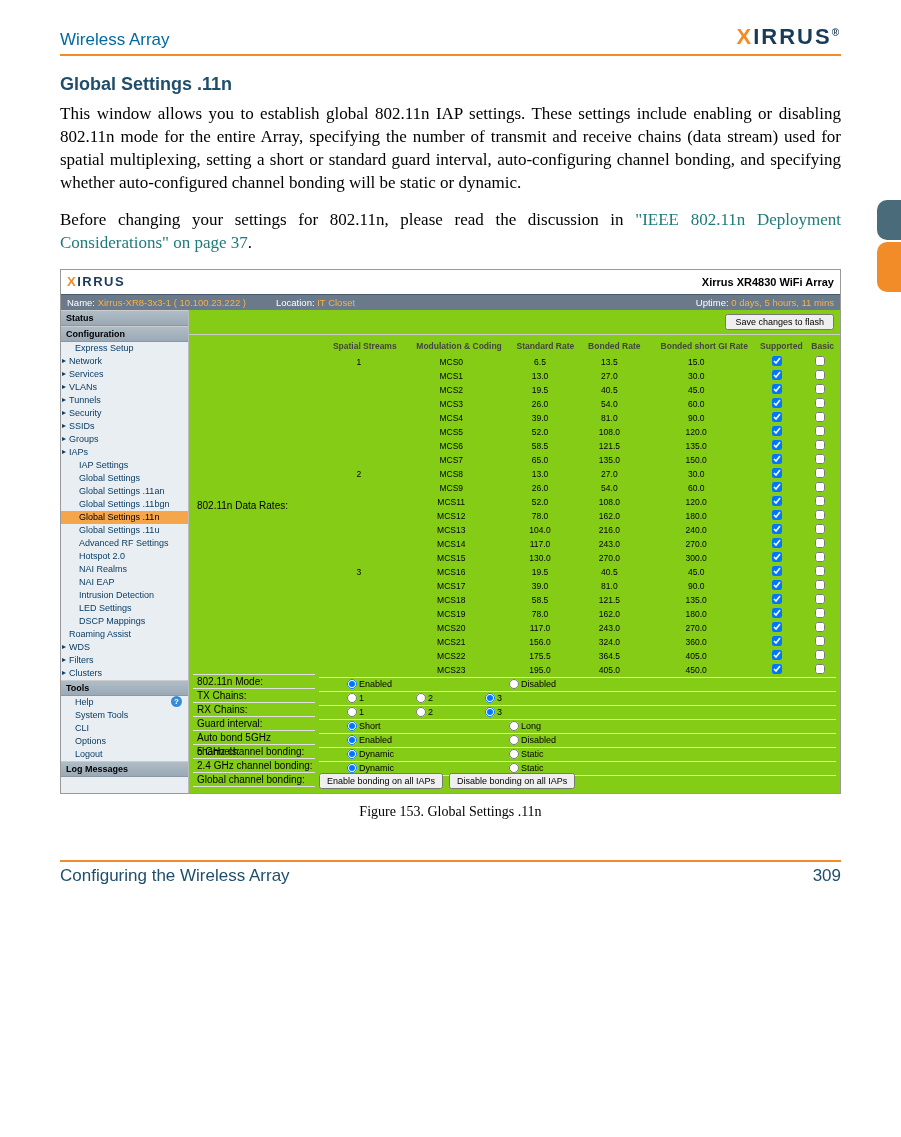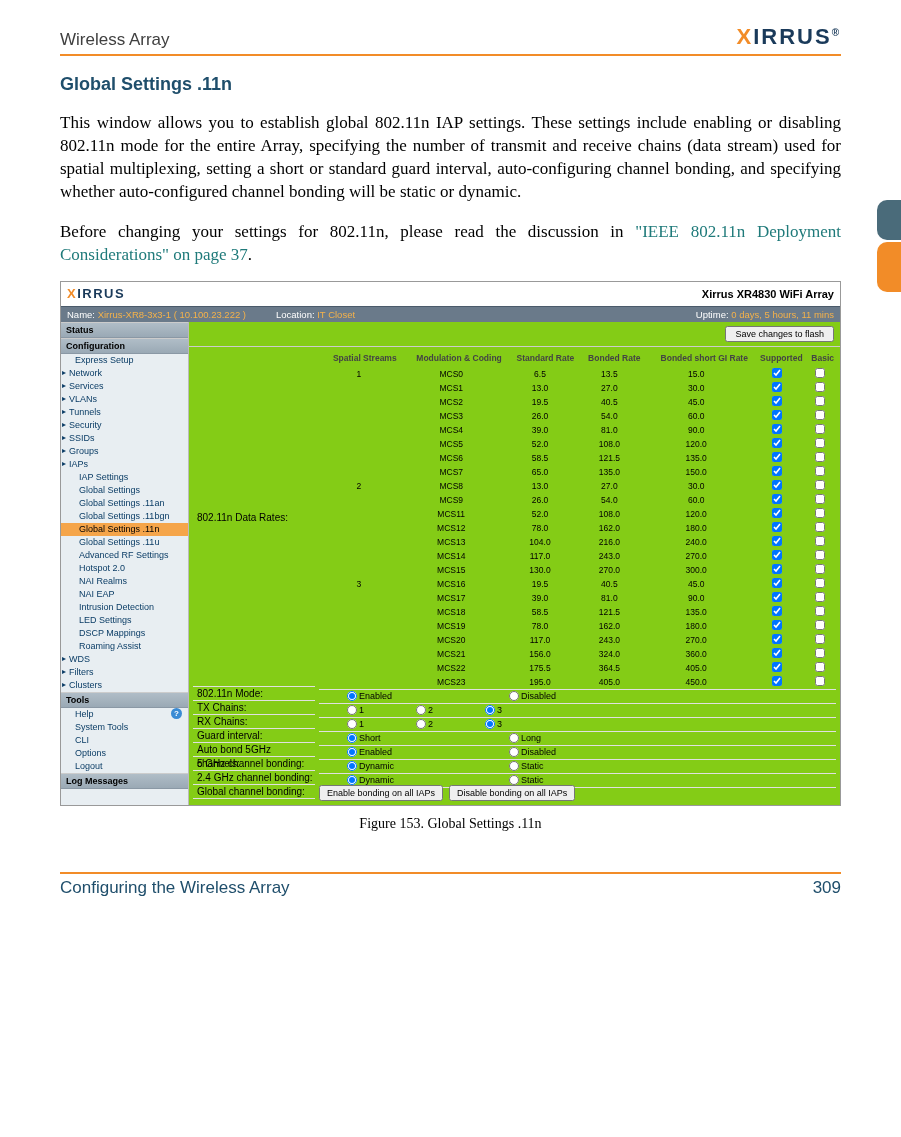--- a/index.html
+++ b/index.html
@@ -16,30 +16,30 @@
   }
   
   .side-tabs { position: absolute; right: 0; top: 200px; width: 24px; }
   .side-tab-1 { height: 40px; background: #4a6b7a; border-radius: 10px 0 0 10px; margin-bottom: 2px; }
   .side-tab-2 { height: 50px; background: #f28c28; border-radius: 10px 0 0 10px; }
   
   .doc-header {
     display: flex; justify-content: space-between; align-items: flex-end;
     border-bottom: 2px solid #f28c28; padding-bottom: 4px; margin-bottom: 18px;
   }
-  .doc-header-left { color: #404040; font-family: Arial, sans-serif; font-size: 17px; }
+  .doc-header-left { color: #0369a1; font-family: Arial, sans-serif; font-size: 17px; }
   .doc-header-right { font-family: Arial, sans-serif; font-weight: 900; font-size: 22px; letter-spacing: 2px; color: #1a3a5a; }
   .doc-header-right .x { color: #f28c28; }
   .doc-header-right sup { font-size: 10px; }
   
   h2.section {
     font-family: Arial, sans-serif; color: #1f4e6b; font-size: 18px; font-weight: 700; margin: 0 0 4px 0;
   }
   p.body {
-    font-size: 17px; line-height: 1.35; text-align: justify; margin: 17px 0 14px 0;
+    font-size: 17px; line-height: 1.35; text-align: justify; margin: 8px 0 14px 0;
   }
   .link { color: #1f7a7a; }
   
   .figure {
     border: 1px solid #999; width: 100%; font-family: Arial, sans-serif; font-size: 9.5px;
     background: #fff;
   }
   .fig-top {
     display: flex; justify-content: space-between; align-items: center;
     padding: 4px 6px; height: 24px;
@@ -146,21 +146,21 @@
             <div class="sb-item" style="padding-left:18px">Global Settings .11bgn</div>
             <div class="sb-item sel" style="padding-left:18px">Global Settings .11n</div>
             <div class="sb-item" style="padding-left:18px">Global Settings .11u</div>
             <div class="sb-item" style="padding-left:18px">Advanced RF Settings</div>
             <div class="sb-item" style="padding-left:18px">Hotspot 2.0</div>
             <div class="sb-item" style="padding-left:18px">NAI Realms</div>
             <div class="sb-item" style="padding-left:18px">NAI EAP</div>
             <div class="sb-item" style="padding-left:18px">Intrusion Detection</div>
             <div class="sb-item" style="padding-left:18px">LED Settings</div>
             <div class="sb-item" style="padding-left:18px">DSCP Mappings</div>
-            <div class="sb-item" style="padding-left:18px">Roaming Assist</div>
+            <div class="sb-item" style="padding-left:8px">Roaming Assist</div>
             <div class="sb-item top">WDS</div>
             <div class="sb-item top">Filters</div>
             <div class="sb-item top">Clusters</div>
           </div>
         <div class="sb-hdr">Tools</div>
         <div id="sb-tools">
             <div class="sb-item help" style="padding-left:14px">Help</div>
             <div class="sb-item" style="padding-left:14px">System Tools</div>
             <div class="sb-item" style="padding-left:14px">CLI</div>
             <div class="sb-item" style="padding-left:14px">Options</div>

